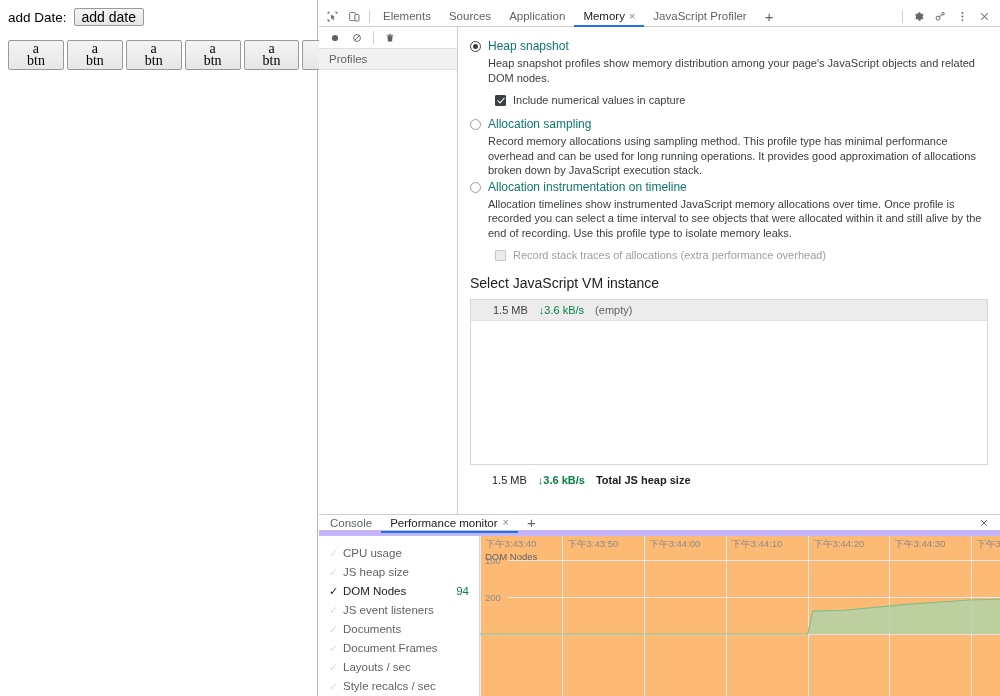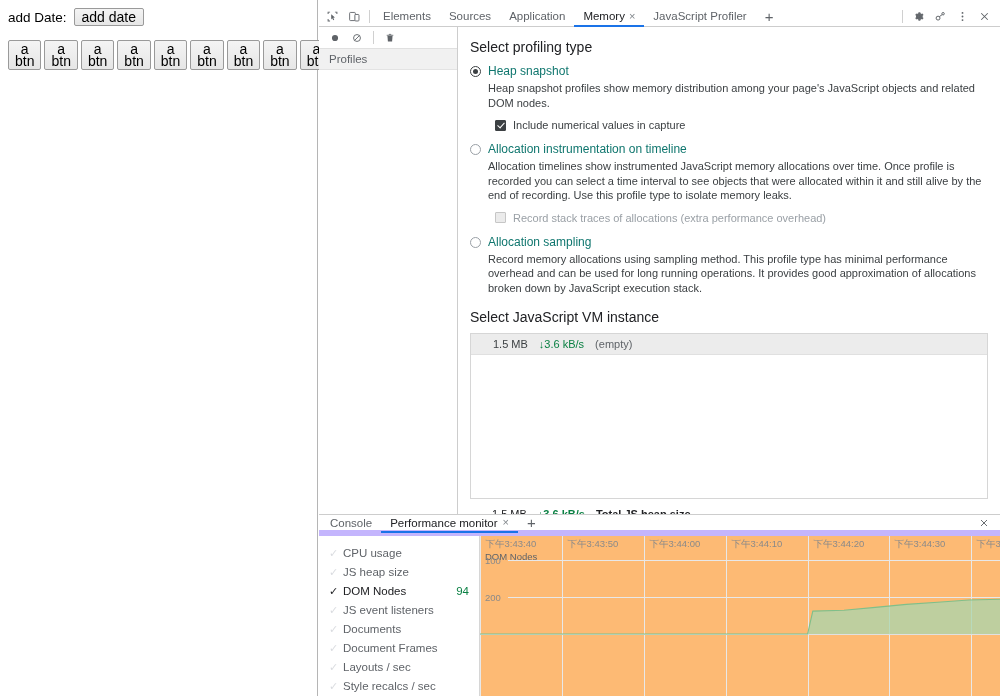--- a/index.html
+++ b/index.html
@@ -21,21 +21,21 @@
   .date-row { display: flex; align-items: center; gap: 7px; font-size: 13px; color: #000; }
   .date-label { font-size: 13.5px; color: #000; }
   .html-btn {
     font-family: "Liberation Sans", sans-serif;
     font-size: 14px; color: #000;
     background: linear-gradient(#f4f4f4,#e6e6e6);
     border: 1px solid #9a9a9a; border-radius: 2px;
     padding: 2px 7px; line-height: 12px; cursor: pointer;
   }
   .btn-row { display: flex; gap: 3px; margin-top: 14px; flex-wrap: nowrap; }
-  .btn-row .html-btn { padding: 2px 6px; }
+  .btn-row .html-btn { padding: 2px 18px; font-family: Liberation Serif, serif; }
 
   
   .devtools {
     position: absolute; left: 319px; top: 6px; width: 681px; height: 696px;
     background: #fff; font-size: 12px; color: #3c4043;
     display: flex; flex-direction: column;
   }
   .dt-tabbar {
     height: 21px; display: flex; align-items: center;
     border-bottom: 1px solid #cdcdcd; background: #fff; flex: 0 0 21px;
@@ -271,52 +271,51 @@
               <path d="M4.6 5.4h6.8l-.6 7.2H5.2L4.6 5.4z" fill="#5f6368"></path>
               <path d="M3.6 4.4h8.8M6.4 4.2c0-.8.5-1.2 1.6-1.2s1.6.4 1.6 1.2" stroke="#5f6368" stroke-width="1.1" fill="none"></path>
             </svg>
           </div>
         </div>
         <div class="profiles-header">Profiles</div>
         <div class="profiles-list"></div>
       </div>
 
       <div class="mem-content">
-        <div class="section-title">Select profiling type</div>
 
         <div class="opt">
           <div class="opt-head">
             <span class="radio checked"></span>
             <span class="opt-label">Heap snapshot</span>
           </div>
           <div class="opt-desc">Heap snapshot profiles show memory distribution among your page's JavaScript objects and related DOM nodes.</div>
           <div class="sub-check">
             <span class="cbox checked"></span>
             <span class="sub-check-label">Include numerical values in capture</span>
           </div>
         </div>
 
         <div class="opt">
           <div class="opt-head">
             <span class="radio"></span>
+            <span class="opt-label">Allocation sampling</span>
+          </div>
+          <div class="opt-desc">Record memory allocations using sampling method. This profile type has minimal performance overhead and can be used for long running operations. It provides good approximation of allocations broken down by JavaScript execution stack.</div>
+        </div>
+
+        <div class="opt">
+          <div class="opt-head">
+            <span class="radio"></span>
             <span class="opt-label">Allocation instrumentation on timeline</span>
           </div>
           <div class="opt-desc">Allocation timelines show instrumented JavaScript memory allocations over time. Once profile is recorded you can select a time interval to see objects that were allocated within it and still alive by the end of recording. Use this profile type to isolate memory leaks.</div>
           <div class="sub-check">
             <span class="cbox disabled"></span>
             <span class="sub-check-label disabled">Record stack traces of allocations (extra performance overhead)</span>
           </div>
-        </div>
-
-        <div class="opt">
-          <div class="opt-head">
-            <span class="radio"></span>
-            <span class="opt-label">Allocation sampling</span>
-          </div>
-          <div class="opt-desc">Record memory allocations using sampling method. This profile type has minimal performance overhead and can be used for long running operations. It provides good approximation of allocations broken down by JavaScript execution stack.</div>
         </div>
 
         <div class="vm-title">Select JavaScript VM instance</div>
         <div class="vm-box">
           <div class="vm-row">
             <span class="vm-size">1.5 MB</span>
             <span class="vm-rate">↓3.6 kB/s</span>
             <span class="vm-empty">(empty)</span>
           </div>
         </div>

